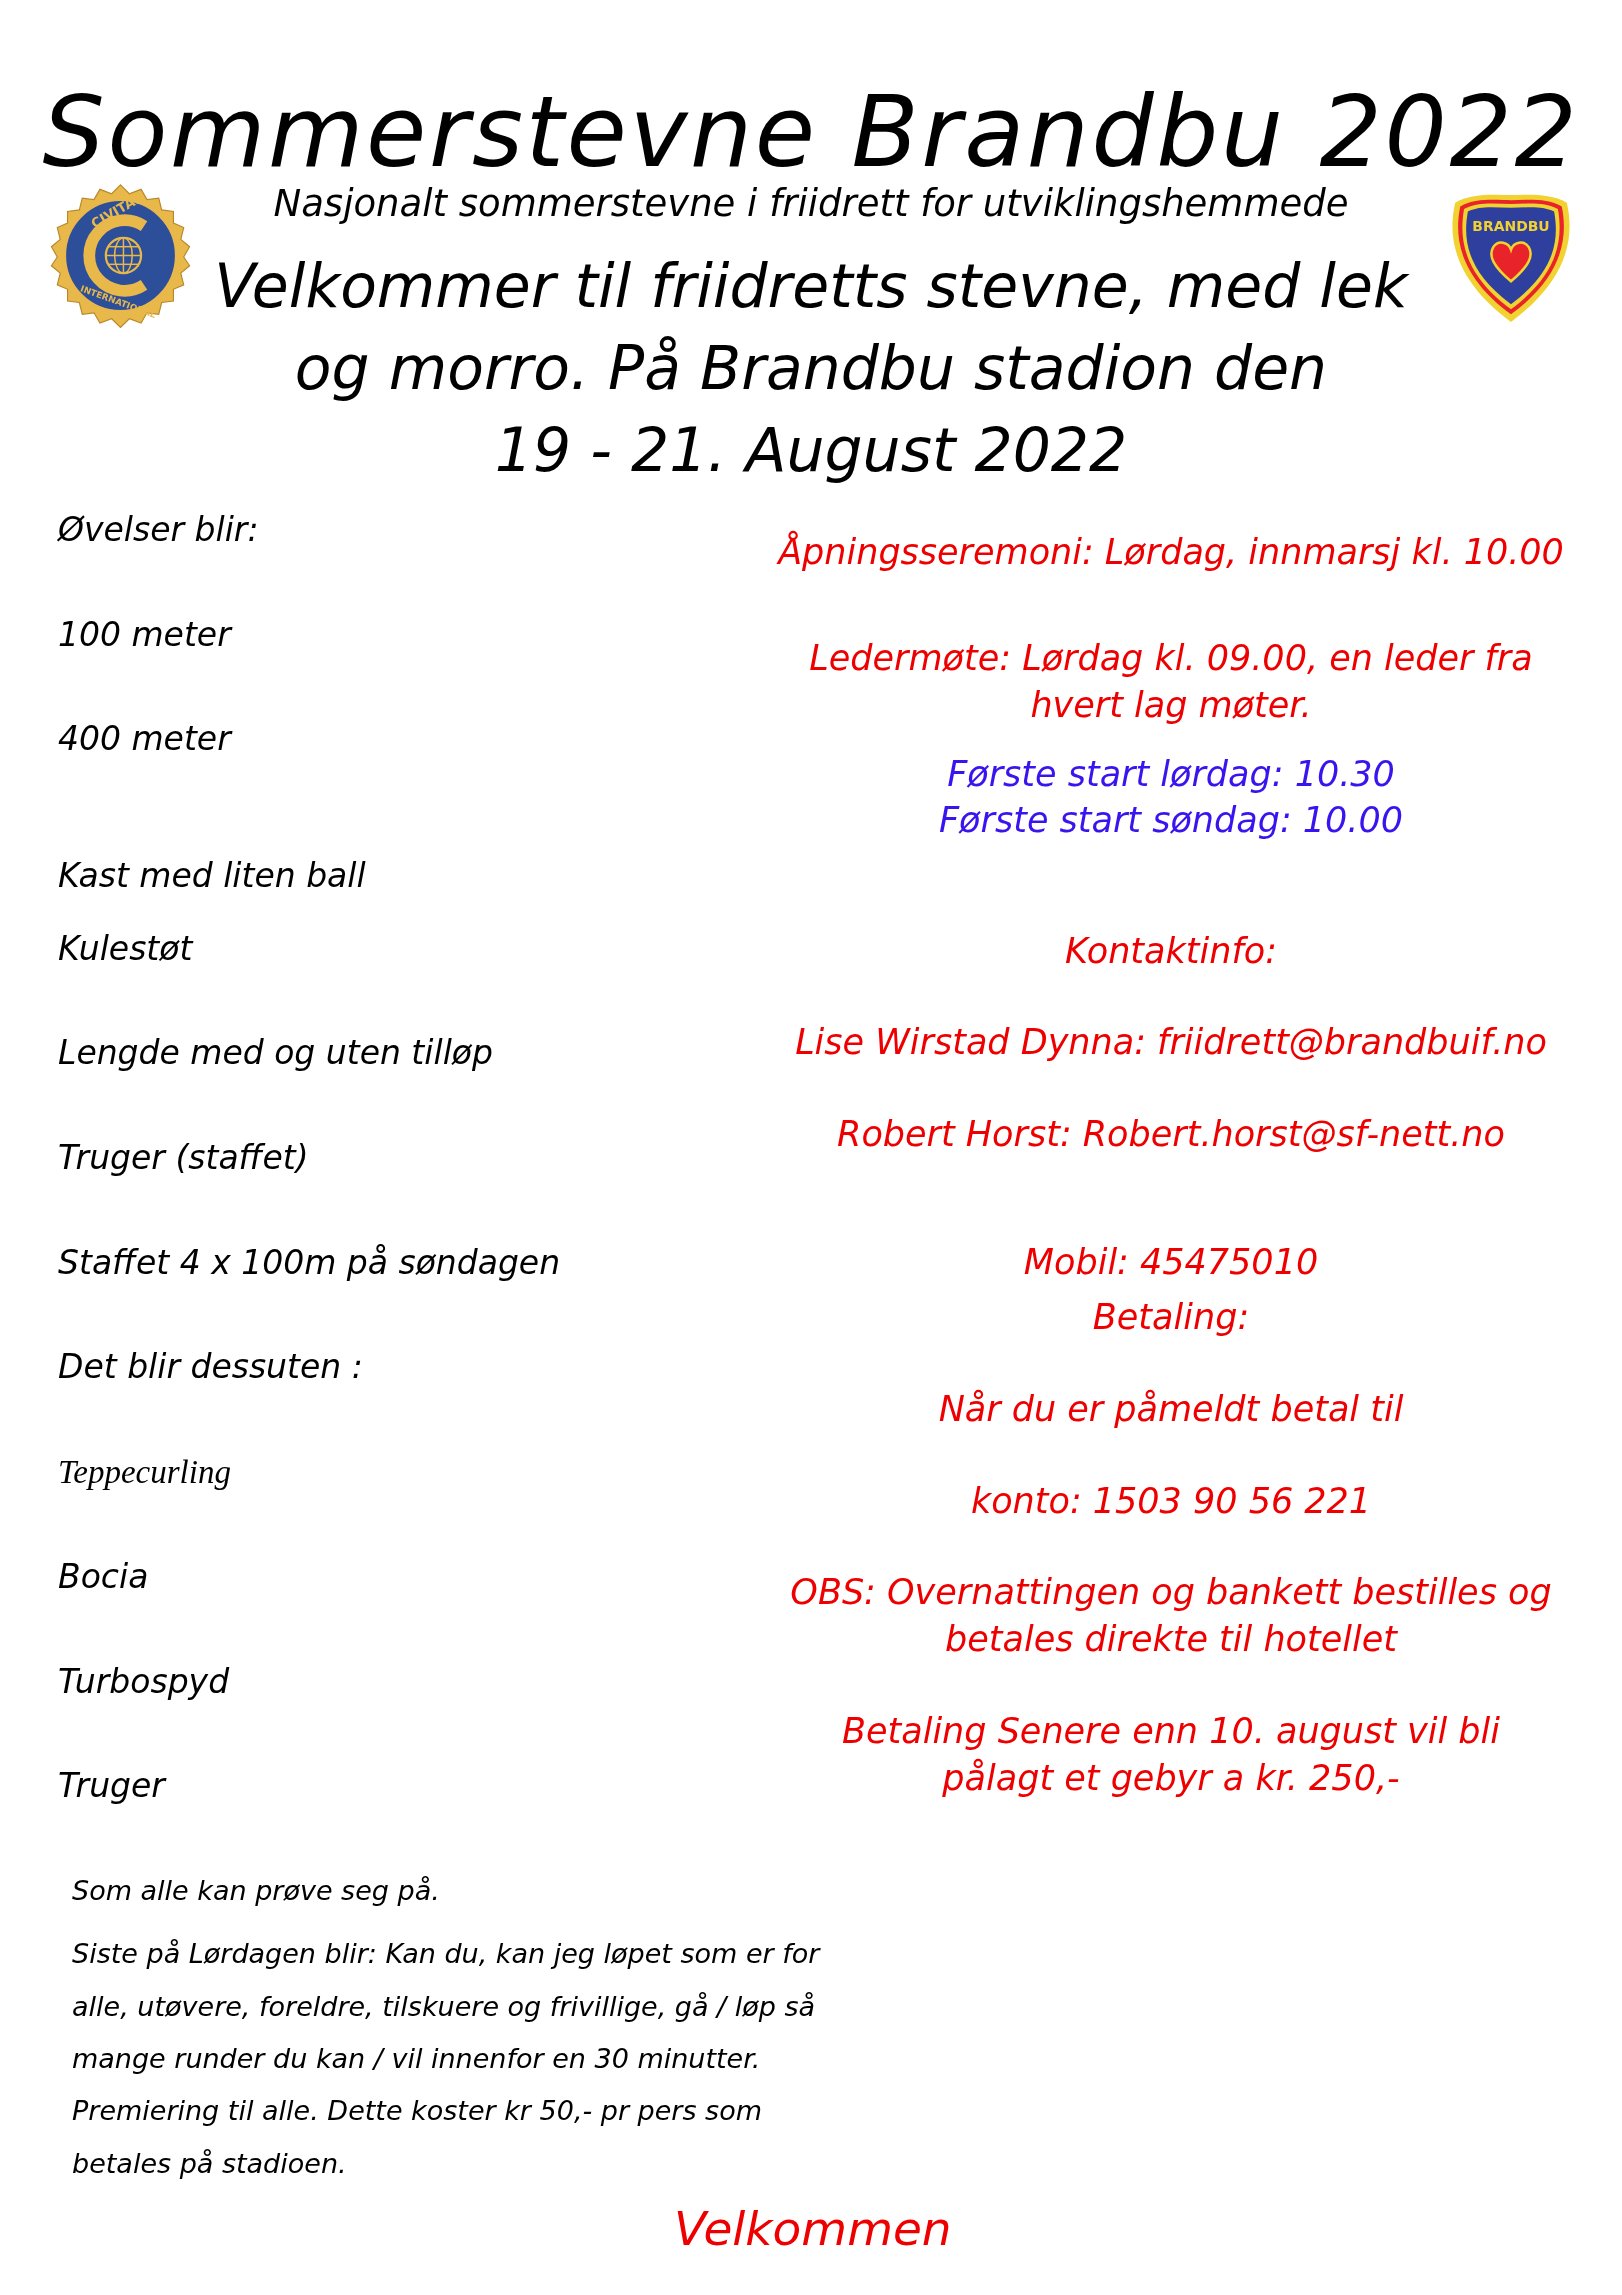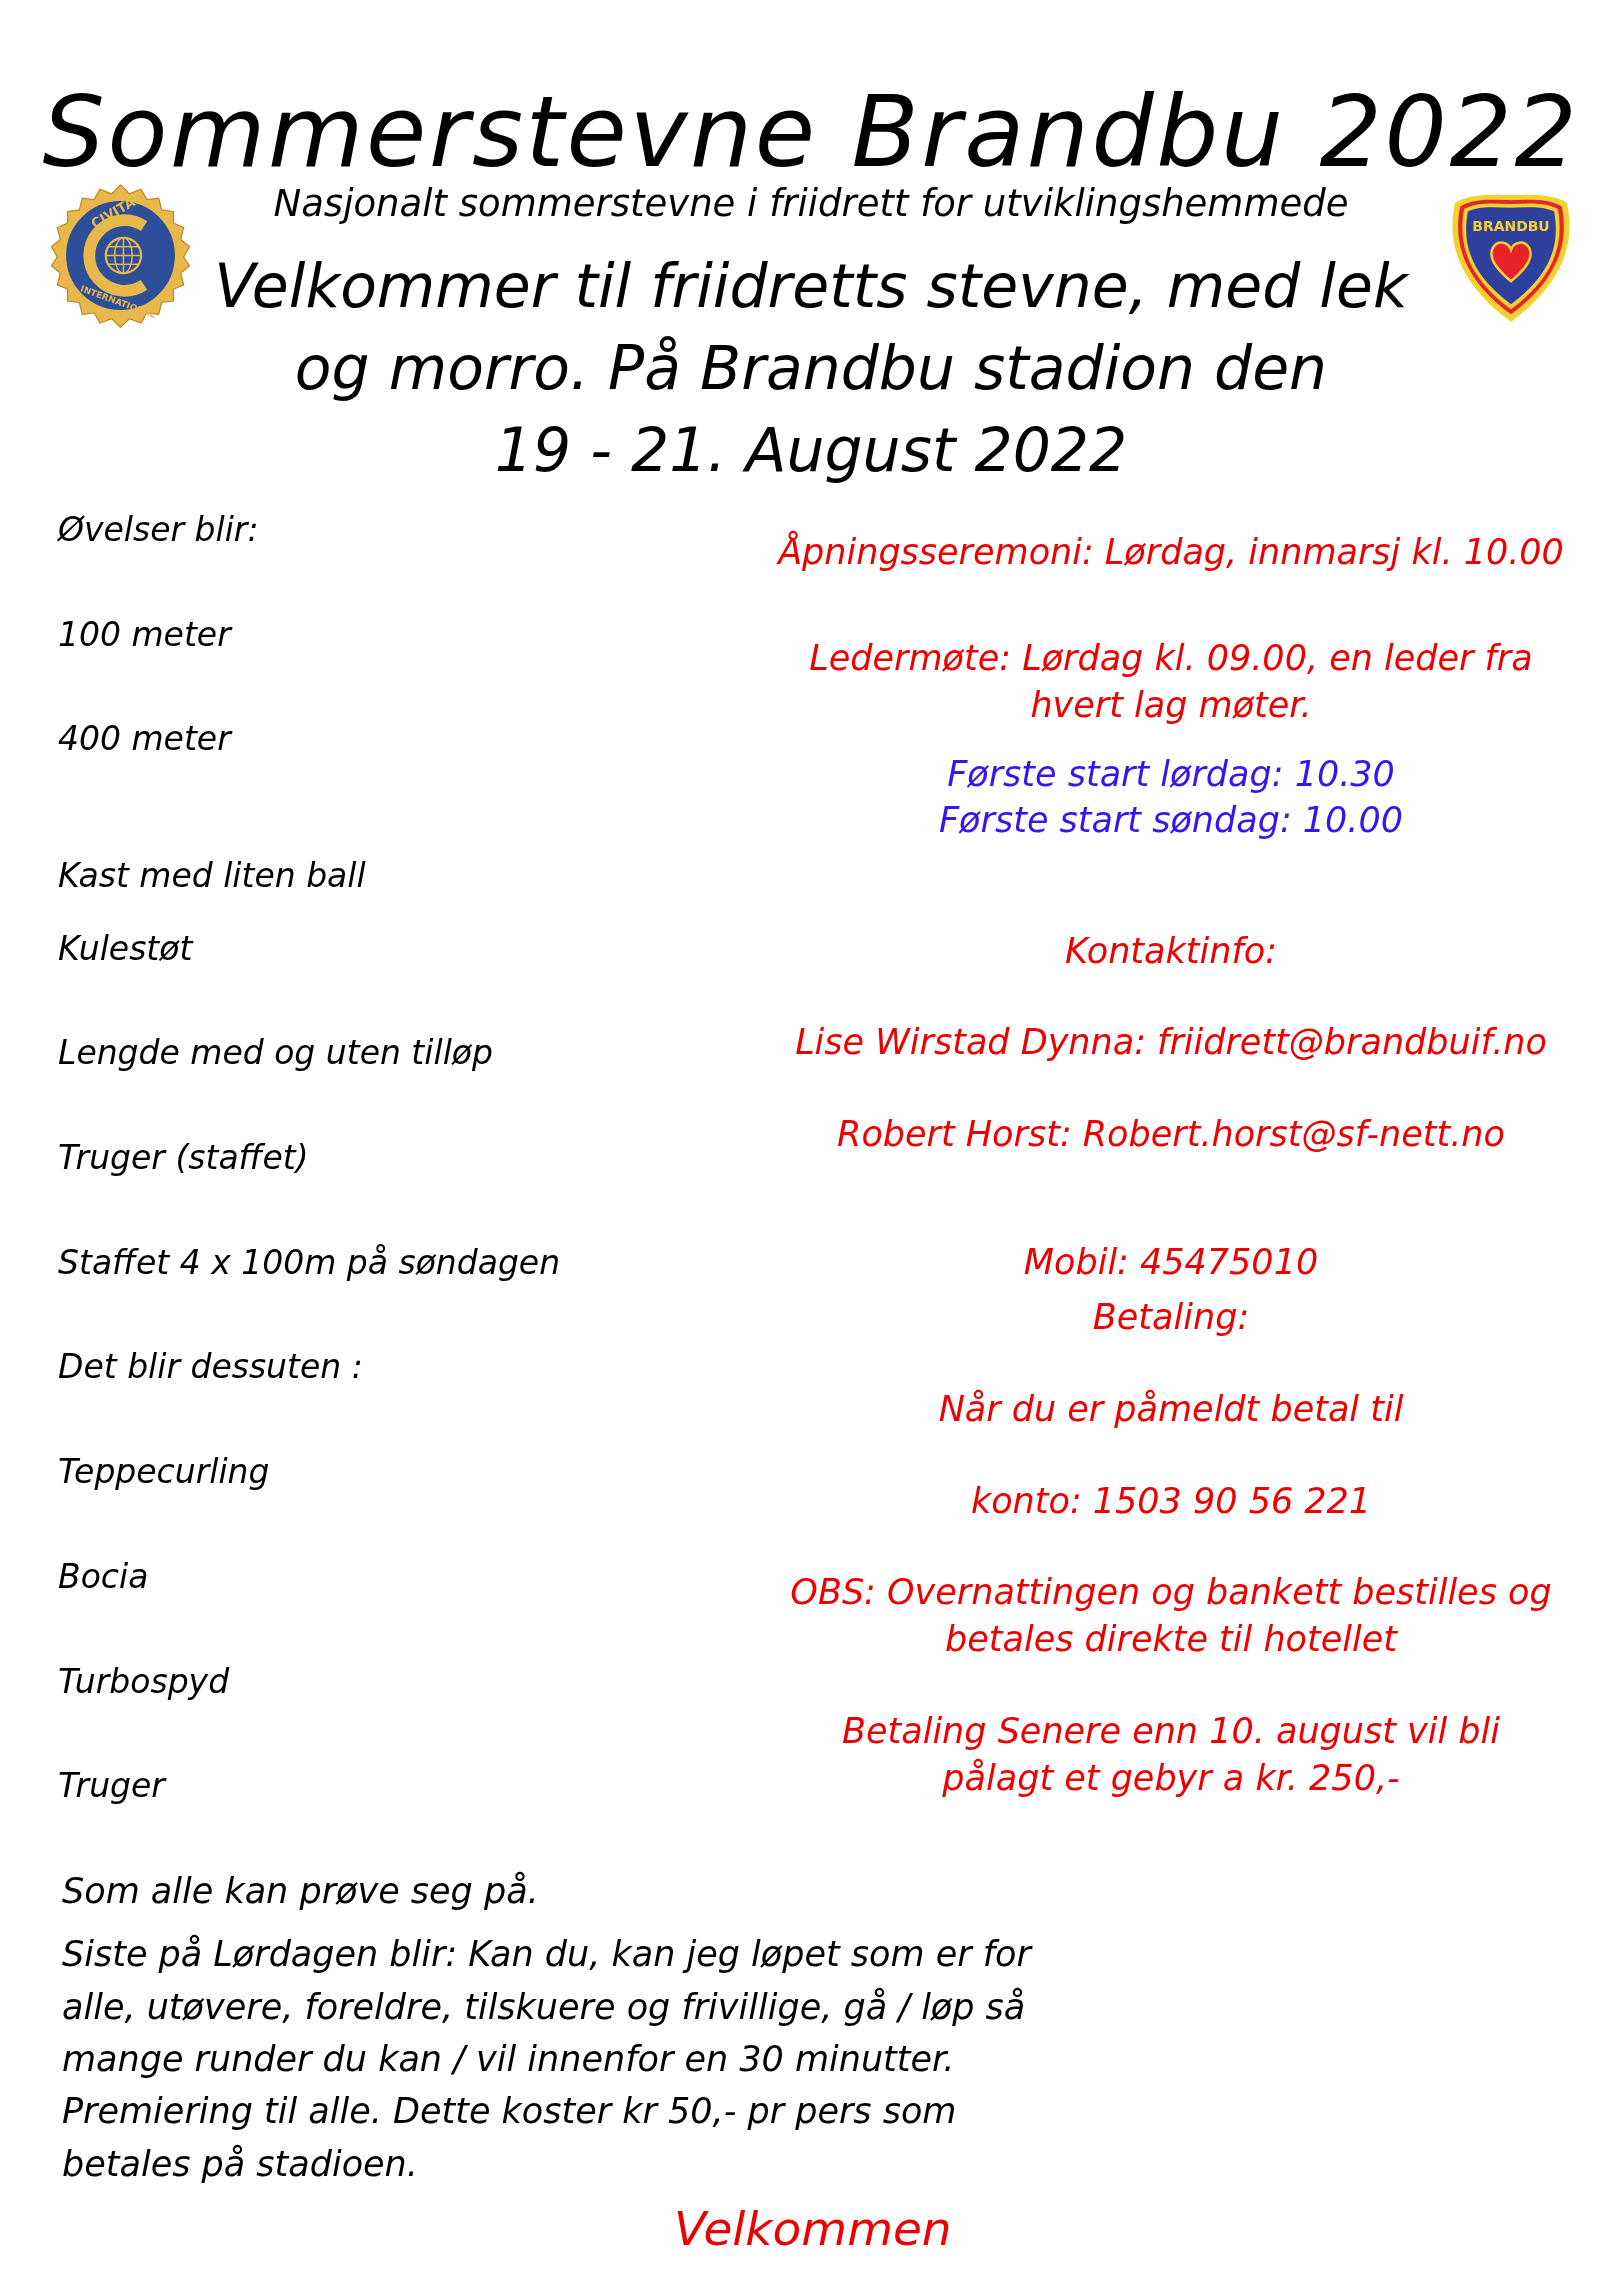--- a/index.html
+++ b/index.html
@@ -22,21 +22,21 @@
       font-size: 60px; line-height: 82px;
     }
     .left-item { left: 58px; font-size: 33px; line-height: 52px; }
     .right-item {
       left: 739px; width: 864px; text-align: center;
       font-size: 35px; line-height: 47px;
     }
     .red { color: #ee0000; }
     .blue { color: #3a14ee; }
     .bottom-text {
-      left: 62px; width: 1243px; font-size: 35px; line-height: 52px;
+      left: 72px; width: 1243px; font-size: 27px; line-height: 52px;
     }
     .logo svg { display: block; }
   </style>
 </head>
 <body>
 
 <div class="abs hand title">Sommerstevne Brandbu 2022</div>
 <div class="abs hand subtitle">Nasjonalt sommerstevne i friidrett for utviklingshemmede</div>
 
 <div class="abs logo" style="left:47px; top:182px;">
@@ -76,21 +76,21 @@
 
 <div class="abs hand left-item" style="top:504px;">Øvelser blir:</div>
 <div class="abs hand left-item" style="top:609px;">100 meter</div>
 <div class="abs hand left-item" style="top:713px;">400 meter</div>
 <div class="abs hand left-item" style="top:818px;margin-top:32px;">Kast med liten ball</div>
 <div class="abs hand left-item" style="top:923px;">Kulestøt</div>
 <div class="abs hand left-item" style="top:1027px;">Lengde med og uten tilløp</div>
 <div class="abs hand left-item" style="top:1132px;">Truger (staffet)</div>
 <div class="abs hand left-item" style="top:1237px;">Staffet 4 x 100m på søndagen</div>
 <div class="abs hand left-item" style="top:1341px;">Det blir dessuten :</div>
-<div class="abs hand left-item" style="top:1446px;">Teppecurling</div>
+<div class="abs hand left-item" style="top:1446px;font-family:Liberation Serif, serif;">Teppecurling</div>
 <div class="abs hand left-item" style="top:1551px;">Bocia</div>
 <div class="abs hand left-item" style="top:1656px;">Turbospyd</div>
 <div class="abs hand left-item" style="top:1760px;">Truger</div>
 
 <div class="abs hand right-item red" style="top:529px;">Åpningsseremoni: Lørdag, innmarsj kl. 10.00</div>
 <div class="abs hand right-item red" style="top:635px;">Ledermøte: Lørdag kl. 09.00, en leder fra</div>
 <div class="abs hand right-item red" style="top:682px;">hvert lag møter.</div>
 <div class="abs hand right-item blue" style="top:751px;">Første start lørdag: 10.30</div>
 <div class="abs hand right-item blue" style="top:797px;">Første start søndag: 10.00</div>
 <div class="abs hand right-item red" style="top:928px;">Kontaktinfo:</div>

